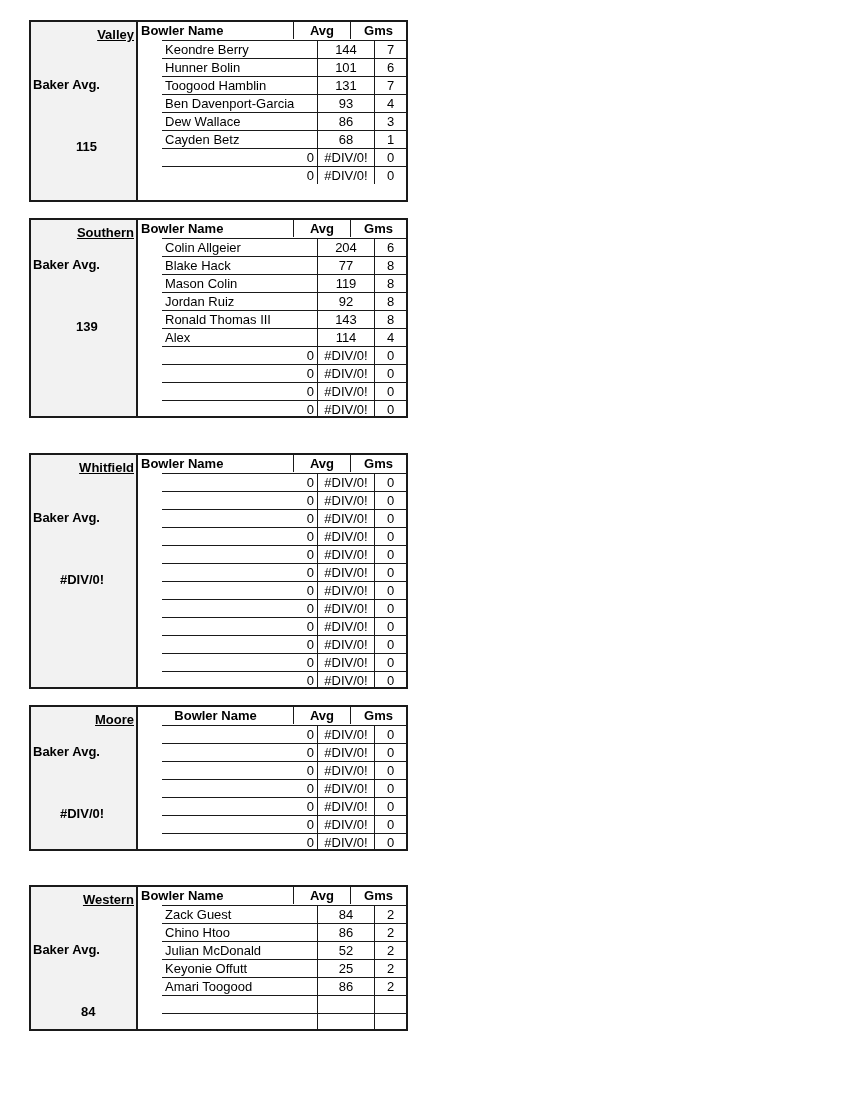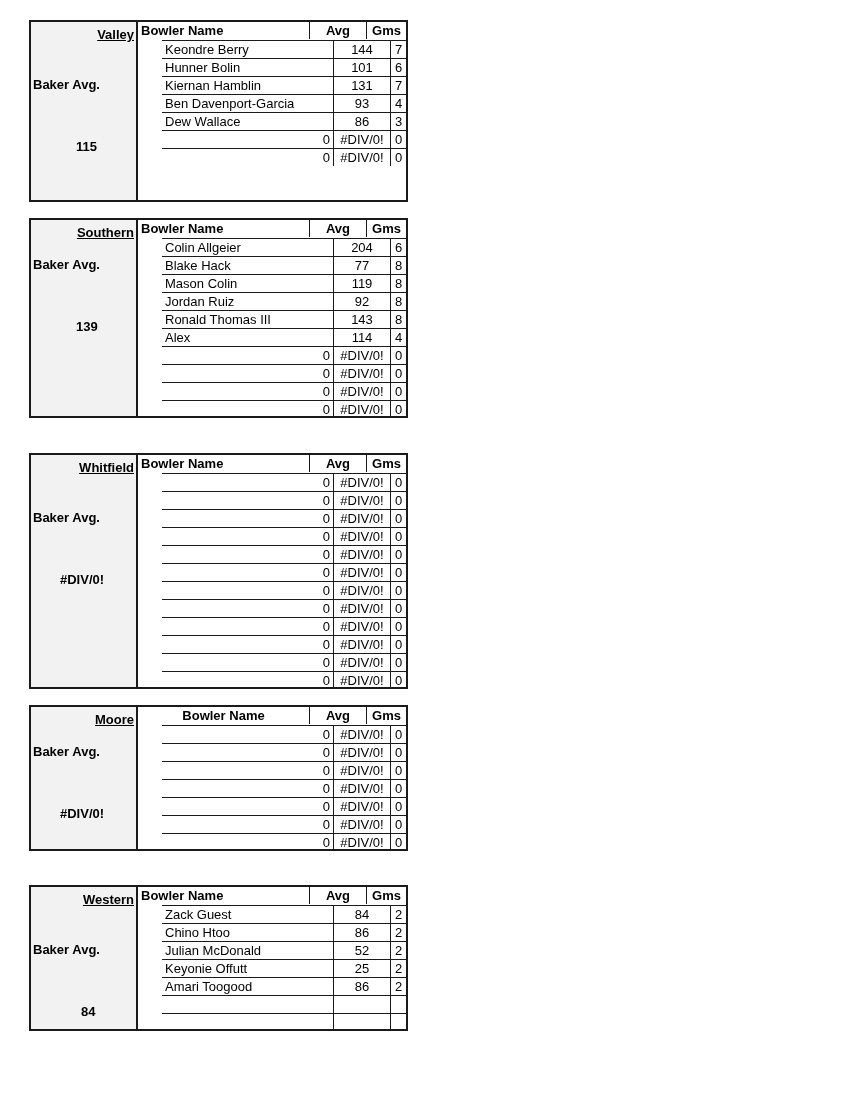--- a/index.html
+++ b/index.html
@@ -7,21 +7,21 @@
            font-family: "Liberation Sans", sans-serif; color: #000; }
     .team { position: absolute; left: 29px; width: 379px; border: 2px solid #1a1a1a; box-sizing: border-box; background: #fff; }
     .side { position: absolute; left: 0; top: 0; bottom: 0; width: 107px; background: #f2f2f2; border-right: 2px solid #1a1a1a; box-sizing: border-box; }
     .team-name { position: absolute; right: 2px; top: 4px; height: 18px; line-height: 18px; font-weight: bold; font-size: 13px; text-decoration: underline; }
     .baker { position: absolute; left: 2px; font-weight: bold; font-size: 13px; line-height: 18px; }
     .baker-val { position: absolute; font-weight: bold; font-size: 13px; line-height: 18px; margin-top: 44px; }
     .grid { position: absolute; left: 107px; top: 0; right: 0; }
     .row { height: 18px; display: flex; box-sizing: border-box; }
     .row + .row { border-top: 1px solid #1a1a1a; margin-left: 24px; }
     .cell { box-sizing: border-box; font-size: 13px; line-height: 17px; height: 17px; white-space: nowrap; overflow: hidden; }
-    .c-name { width: 172px; border-right: 1px solid #1a1a1a; padding-left: 3px; }
+    .c-name { width: 156px; border-right: 1px solid #1a1a1a; padding-left: 3px; }
     .c-name.num { text-align: right; padding-right: 3px; }
     .c-avg { width: 57px; border-right: 1px solid #1a1a1a; text-align: center; }
     .c-gms { flex: 1; text-align: center; }
     .hdr .cell { font-weight: bold; }
     .hdr .c-name.center { text-align: center; padding-left: 0; }
     .row:first-child { height: 18px; }
   </style>
 </head>
 <body>
 
@@ -42,35 +42,40 @@
           <div class="cell c-name">Keondre Berry</div>
           <div class="cell c-avg">144</div>
           <div class="cell c-gms">7</div>
         </div>
         <div class="row">
           <div class="cell c-name">Hunner Bolin</div>
           <div class="cell c-avg">101</div>
           <div class="cell c-gms">6</div>
         </div>
         <div class="row">
-          <div class="cell c-name">Kiernan Hamblin</div>
+          <div class="cell c-name">Toogood Hamblin</div>
           <div class="cell c-avg">131</div>
           <div class="cell c-gms">7</div>
         </div>
         <div class="row">
           <div class="cell c-name">Ben Davenport-Garcia</div>
           <div class="cell c-avg">93</div>
           <div class="cell c-gms">4</div>
         </div>
         <div class="row">
           <div class="cell c-name">Dew Wallace</div>
           <div class="cell c-avg">86</div>
           <div class="cell c-gms">3</div>
         </div>
         <div class="row">
+          <div class="cell c-name">Cayden Betz</div>
+          <div class="cell c-avg">68</div>
+          <div class="cell c-gms">1</div>
+        </div>
+        <div class="row">
           <div class="cell c-name num">0</div>
           <div class="cell c-avg">#DIV/0!</div>
           <div class="cell c-gms">0</div>
         </div>
         <div class="row">
           <div class="cell c-name num">0</div>
           <div class="cell c-avg">#DIV/0!</div>
           <div class="cell c-gms">0</div>
         </div>
       </div>

